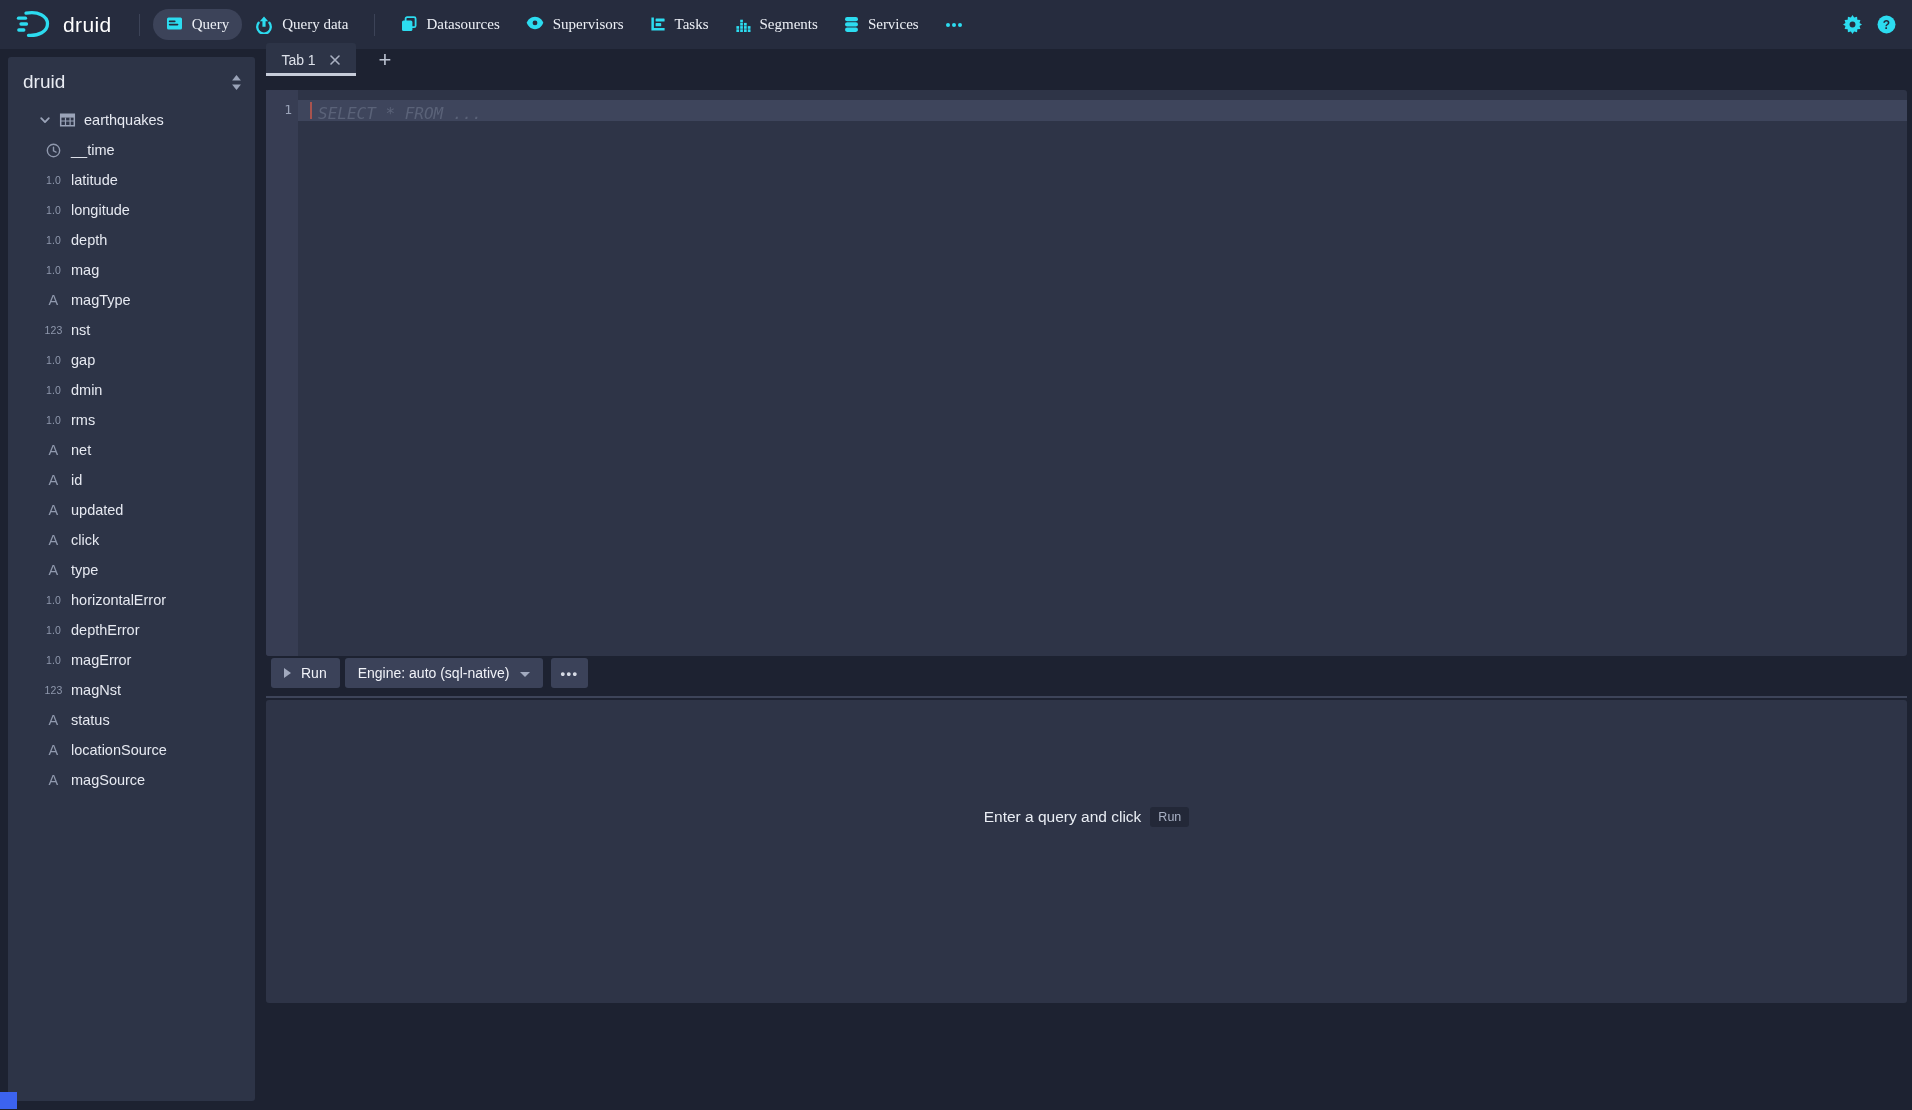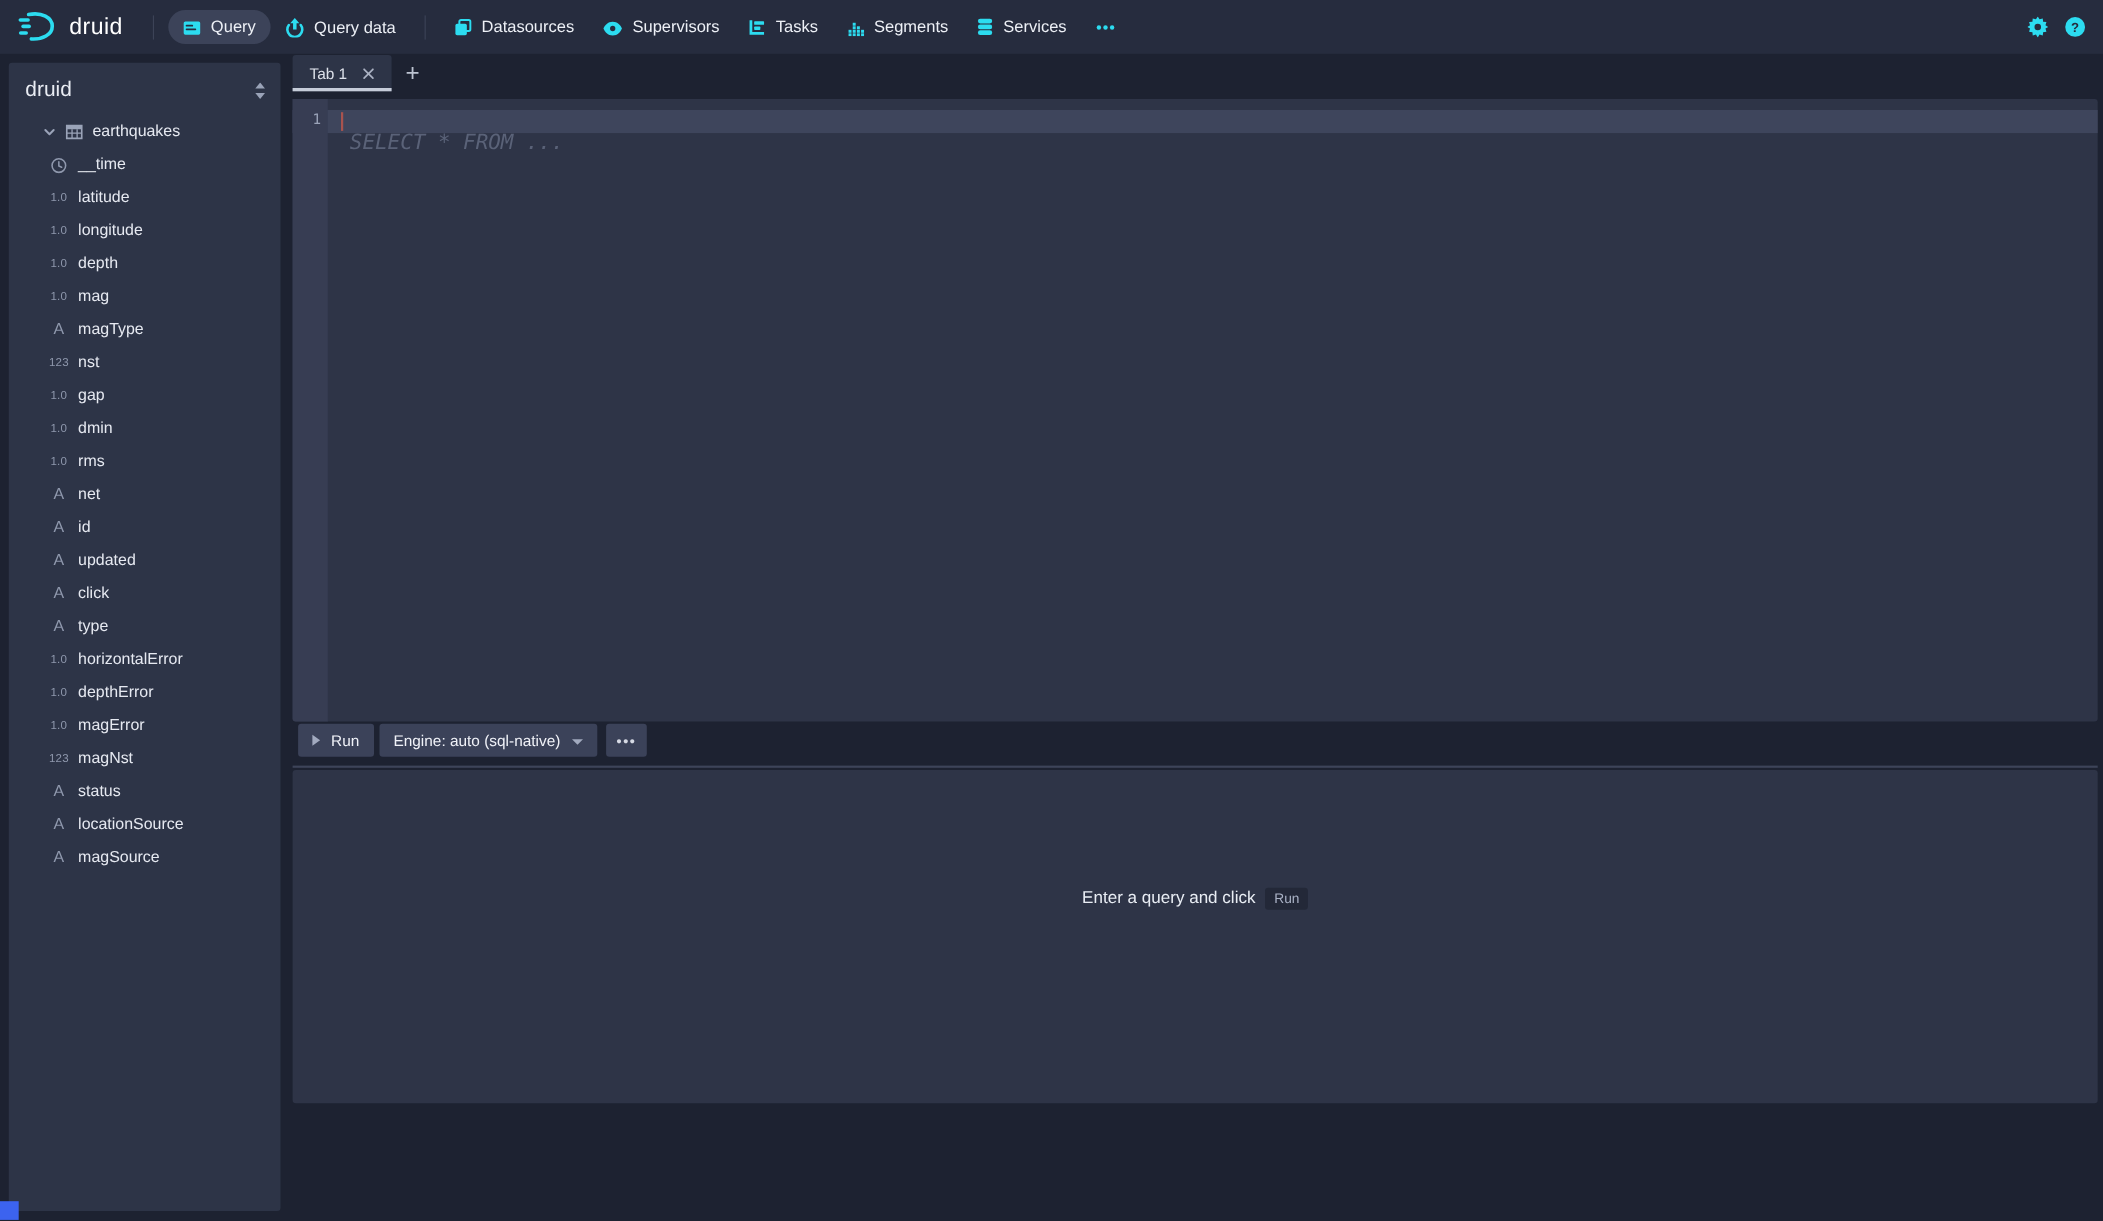--- a/index.html
+++ b/index.html
@@ -8,22 +8,22 @@
     width:1912px; height:1110px; position:relative; overflow:hidden;
     background:#1d2231; font-family:"Liberation Sans", sans-serif;
   }
 
   
   .nav { position:absolute; top:0; left:0; width:1912px; height:49px;
          background:#262c3e; display:flex; align-items:center; padding:0 16px; }
   .brand { display:flex; align-items:center; gap:10px; margin-right:14px; cursor:pointer; }
   .brand-text { color:#ffffff; font-size:21px; letter-spacing:.4px; }
   .nav-divider { width:1px; height:22px; background:#3c4357; margin:0 13px; }
-  .nav-item { display:flex; align-items:flex-end; gap:9px; color:#edf0f6; font-size:15px;
-              padding:7px 13px; border-radius:17px; cursor:pointer; white-space:nowrap; }
+  .nav-item { display:flex; align-items:flex-start; gap:9px; color:#edf0f6; font-size:15px;
+              padding:7px 13px; border-radius:17px; cursor:pointer; white-space:nowrap;font-family:Liberation Serif, serif; }
   .nav-item.active { background:#3c4359; }
   .nav-item .lbl:empty { display:none; }
   .nav-item.divided { position:relative; margin-left:27px; }
   .nav-item.divided::before { content:""; position:absolute; left:-14px; top:50%;
               transform:translateY(-50%); width:1px; height:22px; background:#3c4357; }
   .ico { display:flex; align-items:center; justify-content:center; }
   .ico svg { display:block; }
   .nav-right { margin-left:auto; display:flex; align-items:center; gap:15px; }
   .nav-right .ico { cursor:pointer; }
 
@@ -37,40 +37,40 @@
   .tree { padding-top:3px; }
   .tree-row { height:30px; display:flex; align-items:center; color:#e6e9f1;
               font-size:14.5px; cursor:pointer; }
   .root-row { padding-left:31px; gap:8px; }
   .col-row { padding-left:35px; gap:7px; }
   .type-cell { width:21px; min-width:21px; display:flex; align-items:center;
                justify-content:center; color:#8f98ad; font-size:10.5px; letter-spacing:.2px; }
   .type-cell.gA { font-size:14.5px; }
 
   
-  .tabbar { position:absolute; left:266px; top:57px; height:19px; display:flex; align-items:center; }
+  .tabbar { position:absolute; left:266px; top:57px; height:19px; display:flex; align-items:flex-end;gap:10px; }
   .tab { width:90px; height:33px; background:#2d3447; border-radius:3px 3px 0 0;
          display:flex; align-items:center; justify-content:center; gap:13px;
          color:#dde1ea; font-size:14px; position:relative; cursor:pointer; }
   .tab::after { content:""; position:absolute; bottom:0; left:0; right:0; height:3px; background:#c6ccd9; }
   .tab-close { display:flex; cursor:pointer; margin-top:1px; }
   .tab-add { width:38px; height:33px; display:flex; align-items:center; justify-content:center;
              color:#bcc3d1; font-size:22px; font-weight:300; cursor:pointer; }
 
   
   .editor { position:absolute; left:266px; top:90px; width:1641px; height:566px;
             background:#2e3447; border-radius:0 3px 3px 3px; cursor:text; }
   .gutter { position:absolute; left:0; top:0; bottom:0; width:32px; background:#373d53;
             border-radius:0 0 0 3px; }
   .active-line { position:absolute; left:0; right:0; top:10px; height:21px; background:#3e455c; }
   .line-num { position:absolute; left:0; top:12px; width:26px; text-align:right;
               font-family:"DejaVu Sans Mono", monospace; font-size:13px; color:#9aa3b8; }
   .cursor { position:absolute; left:44px; top:12px; width:2px; height:17px; background:#a8534e; }
-  .ed-placeholder { position:absolute; left:52px; top:28px; font-family:"DejaVu Sans Mono", monospace;
-              font-style:italic; font-size:19px; color:#5a6278; }
+  .ed-placeholder { position:absolute; left:52px; top:14px; font-family:"DejaVu Sans Mono", monospace;
+              font-style:italic; font-size:16px; color:#5a6278; }
 
   
   .runbar { position:absolute; left:271px; top:658px; display:flex; align-items:center; }
   .btn { height:30px; background:#3b4259; border-radius:3px; display:flex; align-items:center;
          color:#f0f2f8; font-size:14px; padding:0 13px; cursor:pointer; }
   .run-btn { gap:10px; margin-right:5px; }
   .play-tri { width:0; height:0; border-left:7px solid #a2aabf; border-top:5px solid transparent;
               border-bottom:5px solid transparent; }
   .engine-btn { gap:11px; margin-right:8px; }
   .caret-down { width:0; height:0; border-top:5px solid #a2aabf; border-left:5px solid transparent;

